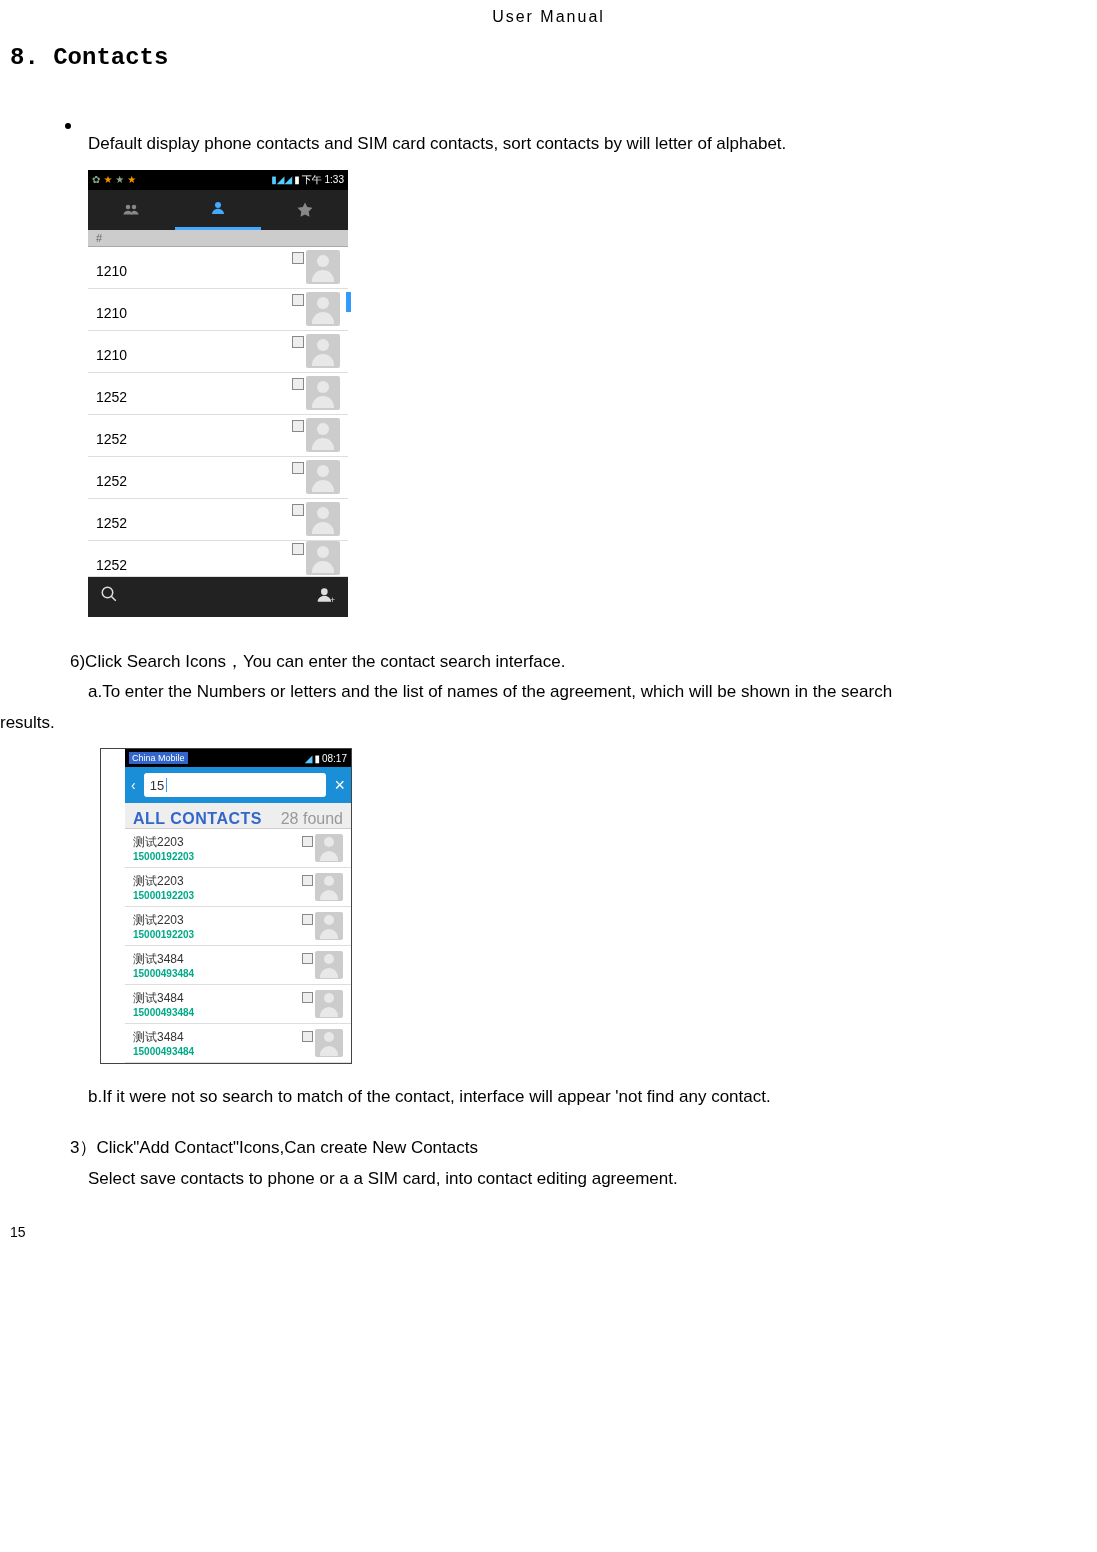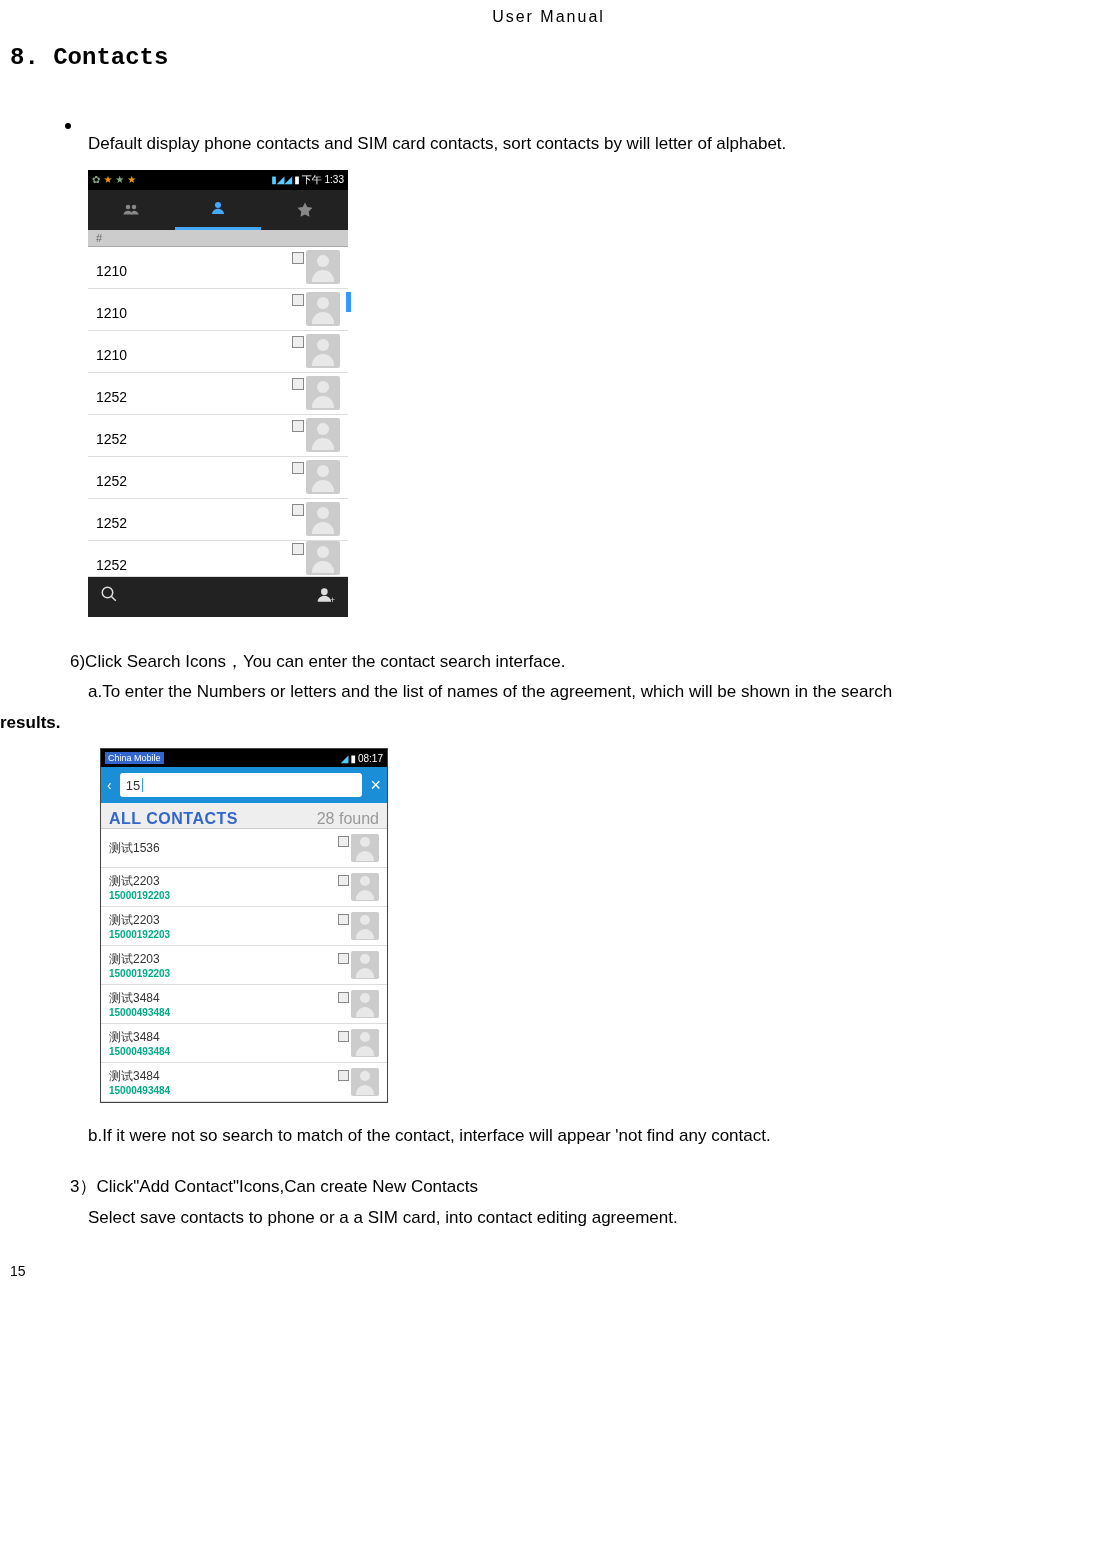--- a/index.html
+++ b/index.html
@@ -34,21 +34,21 @@
     .bullet {
       width: 6px;
       height: 6px;
       background: #000;
       border-radius: 50%;
       margin-top: 12px;
       margin-right: 18px;
     }
     .indent-1 { padding-left: 88px; }
     .indent-05 { padding-left: 70px; }
-    .indent-0 { padding-left: 0; font-weight: bold; }
+    .indent-0 { padding-left: 0; }
     .screenshot-wrapper { padding: 10px 0 10px 88px; }
     
     
     .phone {
       width: 260px;
       background: #fff;
       font-family: Arial, sans-serif;
     }
     .status-bar {
       height: 20px;
@@ -149,23 +149,24 @@
       align-items: center;
       padding: 0 12px;
       justify-content: space-between;
     }
     .search-ico { color: #ddd; font-size: 18px; }
     .add-contact-ico { color: #ddd; font-size: 16px; }
     .phone-wrapper { position: relative; }
     
     
     .phone2 {
-      width: 288px;
+      width: 252px;
       background: #fff;
       border: 1px solid #444;
+      padding-left: 24px;
     }
     .sb2 {
       height: 18px;
       background: #000;
       display: flex;
       justify-content: space-between;
       align-items: center;
       padding: 0 4px;
       font-size: 10px;
     }
@@ -416,30 +417,20 @@
       </div>
       <span class="close-x">×</span>
     </div>
     <div class="filter-bar">
       <span class="filter-label">ALL CONTACTS</span>
       <span class="found-label">28 found</span>
     </div>
     <div id="result-list">
         <div class="result-row">
           <div class="result-text">
-      <div class="result-name">测试1536</div>
-
-    </div>
-    <div class="right-cell">
-            <div class="checkbox2"></div>
-            <div class="avatar2"></div>
-          </div>
-        </div>
-        <div class="result-row">
-          <div class="result-text">
       <div class="result-name">测试2203</div>
       <div class="result-number">15000192203</div>
     </div>
     <div class="right-cell">
             <div class="checkbox2"></div>
             <div class="avatar2"></div>
           </div>
         </div>
         <div class="result-row">
           <div class="result-text">

